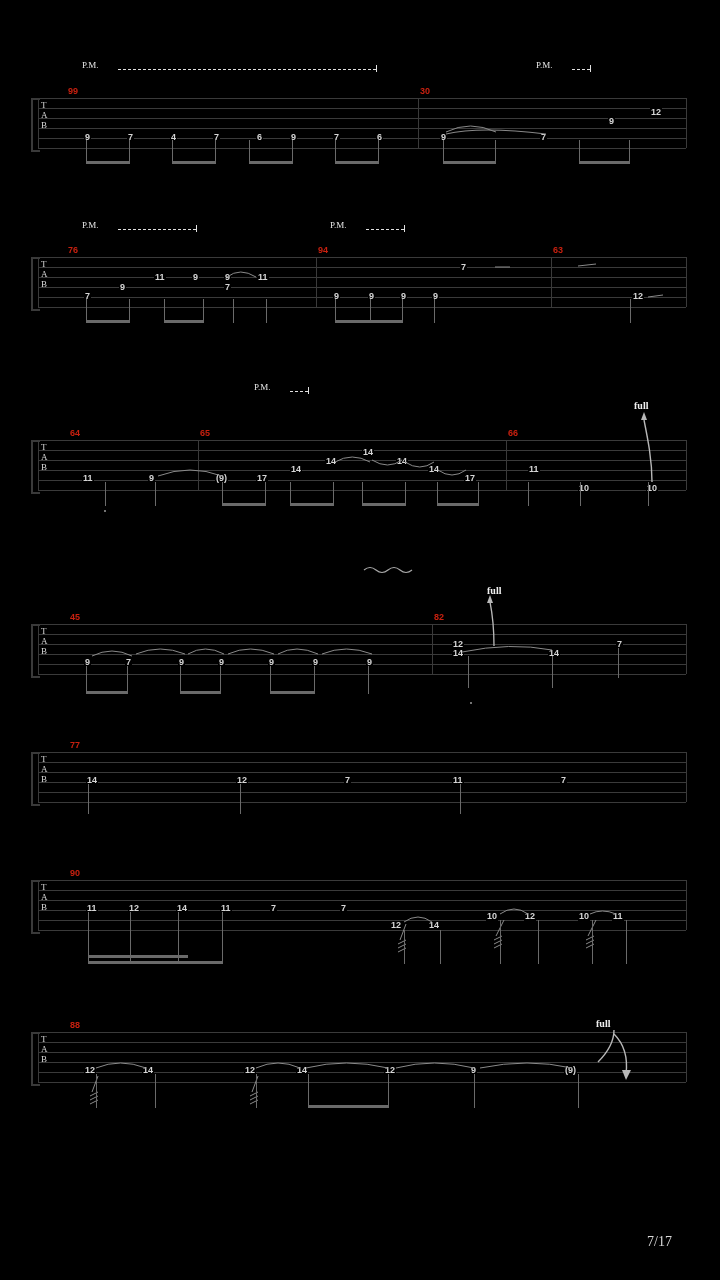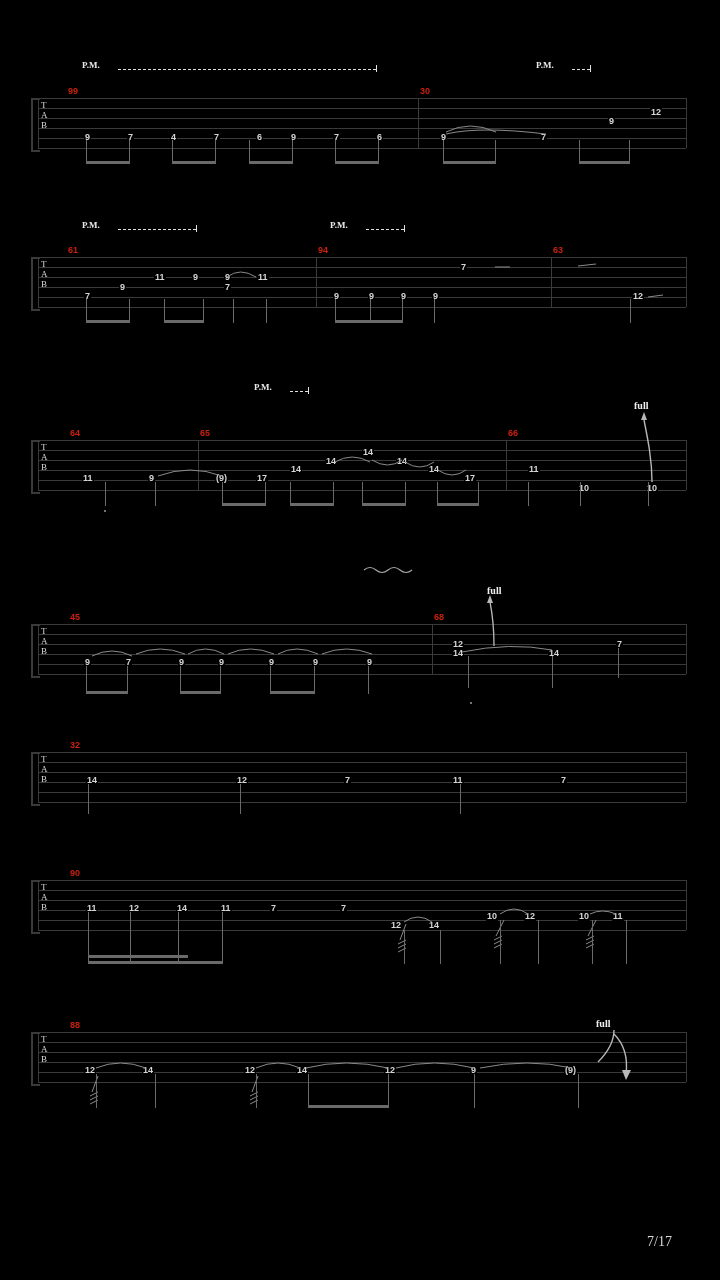--- a/index.html
+++ b/index.html
@@ -13,21 +13,21 @@
   .staff .ln:nth-child(2){top:10px;}
   .staff .ln:nth-child(3){top:20px;}
   .staff .ln:nth-child(4){top:30px;}
   .staff .ln:nth-child(5){top:40px;}
   .staff .ln:nth-child(6){top:50px;}
   .barline{position:absolute;width:1px;background:#3a3a3a;}
   .bracket{position:absolute;width:7px;border:2px solid #3a3a3a;border-right:none;}
   .tabword{position:absolute;color:#d8d8d8;font-size:9px;font-family:"Liberation Serif",serif;line-height:10px;letter-spacing:0px;}
   .meas{position:absolute;color:#c8200f;font-size:9px;font-weight:bold;font-family:"Liberation Sans",sans-serif;}
   .num{position:absolute;color:#d6d6d6;font-size:9px;font-weight:bold;font-family:"Liberation Sans",sans-serif;background:#000;padding:0 1px;line-height:9px;}
-  .pm{position:absolute;color:#e8e8e8;font-size:9px;font-weight:bold;font-family:"Liberation Serif",serif;}
+  .pm{position:absolute;color:#e8e8e8;font-size:9px;font-weight:normal;font-family:"Liberation Serif",serif;}
   .pmline{position:absolute;height:1px;border-top:1px dashed #e0e0e0;}
   .pmend{position:absolute;width:1px;height:7px;background:#e0e0e0;}
   .stem{position:absolute;width:1px;background:#6a6a6a;}
   .beam{position:absolute;height:3px;background:#6a6a6a;}
   .full{position:absolute;color:#f0f0f0;font-size:10px;font-weight:bold;font-family:"Liberation Serif",serif;}
   .dot{position:absolute;width:2px;height:2px;background:#9a9a9a;border-radius:50%;}
   .footer{position:absolute;right:48px;bottom:30px;color:#d9d9d9;font-size:14px;font-family:"Liberation Serif",serif;}
   svg.ov{position:absolute;left:0;top:0;overflow:visible;}
 </style>
 </head>
@@ -103,21 +103,21 @@
 
 <div class="system" style="top:215px;left:0;width:720px;height:135px;">
   <div class="pm" style="left:82px;top:5px;">P.M.</div>
   <div class="pmline" style="left:118px;top:14px;width:78px;"></div>
   <div class="pmend" style="left:196px;top:10px;"></div>
 
   <div class="pm" style="left:330px;top:5px;">P.M.</div>
   <div class="pmline" style="left:366px;top:14px;width:38px;"></div>
   <div class="pmend" style="left:404px;top:10px;"></div>
 
-  <div class="meas" style="left:68px;top:30px;">61</div>
+  <div class="meas" style="left:68px;top:30px;">76</div>
   <div class="meas" style="left:318px;top:30px;">94</div>
   <div class="meas" style="left:553px;top:30px;">63</div>
 
   <div class="staff" style="top:42px;">
     <div class="ln"></div>
         <div class="ln"></div>
         <div class="ln"></div>
         <div class="ln"></div>
         <div class="ln"></div>
         <div class="ln"></div>
@@ -236,21 +236,21 @@
   <div class="stem" style="left:478px;top:102px;height:24px;"></div>
   <div class="beam" style="left:437px;top:123px;width:42px;"></div>
   <div class="stem" style="left:528px;top:102px;height:24px;"></div>
   <div class="stem" style="left:580px;top:102px;height:24px;"></div>
   <div class="stem" style="left:648px;top:102px;height:24px;"></div>
 </div>
 
 <div class="system" style="top:560px;left:0;width:720px;height:160px;">
   <div class="full" style="left:487px;top:25px;">full</div>
   <div class="meas" style="left:70px;top:52px;">45</div>
-  <div class="meas" style="left:434px;top:52px;">68</div>
+  <div class="meas" style="left:434px;top:52px;">82</div>
 
   <div class="staff" style="top:64px;">
     <div class="ln"></div>
         <div class="ln"></div>
         <div class="ln"></div>
         <div class="ln"></div>
         <div class="ln"></div>
         <div class="ln"></div>
   </div>
   <div class="bracket" style="left:31px;top:64px;height:50px;"></div>
@@ -296,21 +296,21 @@
   <div class="stem" style="left:314px;top:106px;height:28px;"></div>
   <div class="beam" style="left:270px;top:131px;width:45px;"></div>
   <div class="stem" style="left:368px;top:106px;height:28px;"></div>
   <div class="stem" style="left:468px;top:96px;height:32px;"></div>
   <div class="dot" style="left:470px;top:142px;"></div>
   <div class="stem" style="left:552px;top:96px;height:32px;"></div>
   <div class="stem" style="left:618px;top:88px;height:30px;"></div>
 </div>
 
 <div class="system" style="top:730px;left:0;width:720px;height:120px;">
-  <div class="meas" style="left:70px;top:10px;">32</div>
+  <div class="meas" style="left:70px;top:10px;">77</div>
 
   <div class="staff" style="top:22px;">
     <div class="ln"></div>
         <div class="ln"></div>
         <div class="ln"></div>
         <div class="ln"></div>
         <div class="ln"></div>
         <div class="ln"></div>
   </div>
   <div class="bracket" style="left:31px;top:22px;height:50px;"></div>

